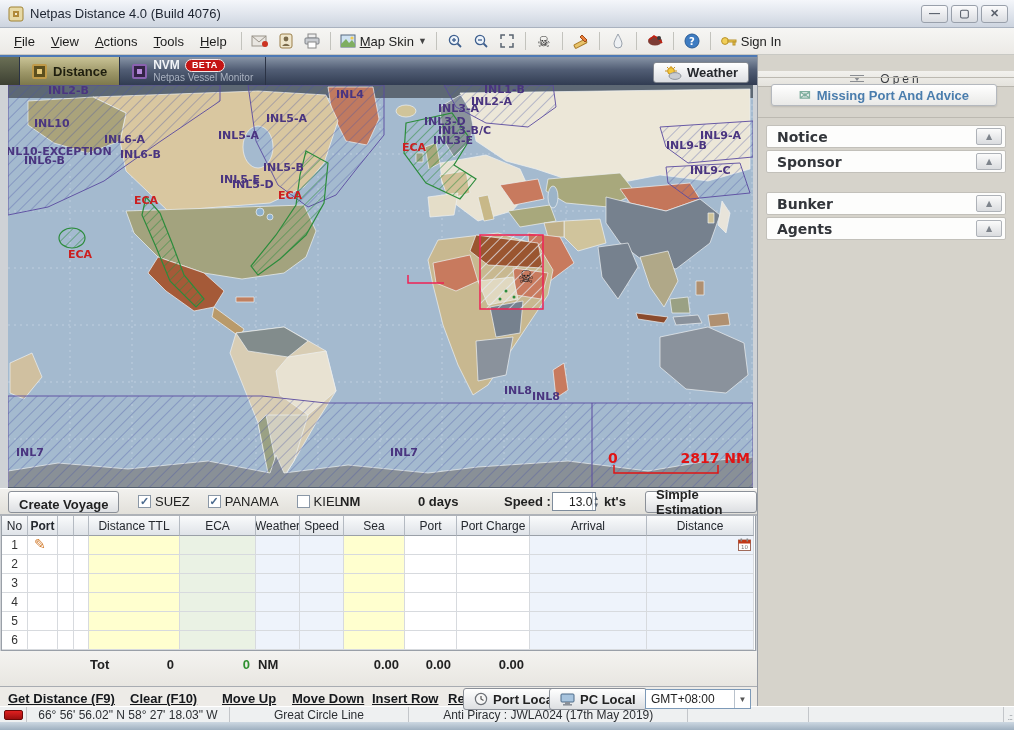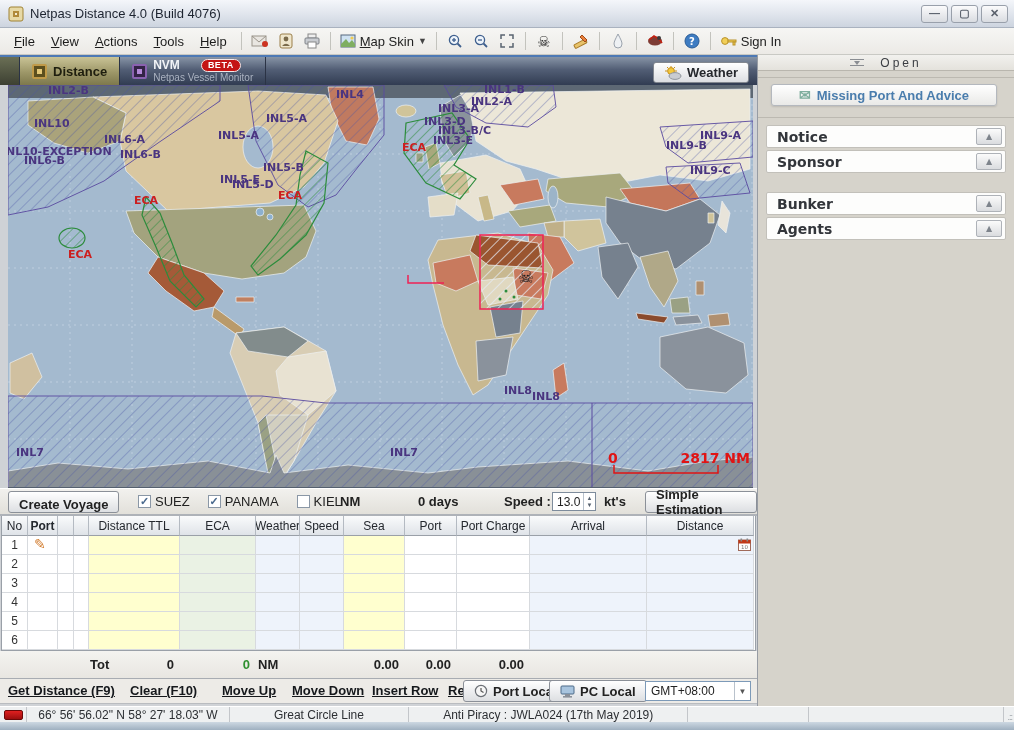--- a/index.html
+++ b/index.html
@@ -43,21 +43,21 @@
   .tab { display:flex; align-items:center; gap:6px; padding:0 12px; color:#d7dce4; }
   .tab.active { background:linear-gradient(#c9c396,#9d9768 55%,#7d784c); color:#1e1e0e;
     font-weight:bold; border-right:1px solid #2b3345; }
   .tab.nvm { border-right:1px solid #2b3345; }
   .tab-ico { width:15px; height:15px; border-radius:2px; position:relative; }
   .tab-ico.gold { border:2px solid #c09a48; background:#5c4f1e; }
   .tab-ico.purple { border:2px solid #8a62b0; background:#332346; }
   .tab-ico::after { content:""; position:absolute; left:3px; top:3px; width:5px; height:5px; background:#e3c878; }
   .tab-ico.purple::after { background:#b48ad8; }
   .nvm-lines { display:flex; flex-direction:column; line-height:1.1; }
-  .nvm-top { display:flex; align-items:center; gap:21px; font-weight:bold; color:#f2f4f8; font-size:12px; }
+  .nvm-top { display:flex; align-items:center; gap:5px; font-weight:bold; color:#f2f4f8; font-size:12px; }
   .beta-badge { background:#c41414; color:#fff; font-size:9px; font-weight:bold;
     padding:1px 6px; border-radius:8px; border:1px solid #f4e8e8; letter-spacing:.5px; }
   .nvm-sub { font-size:10px; color:#aab2c0; }
   .weather-btn { position:absolute; right:8px; top:5px; height:21px;
     background:linear-gradient(#ffffff,#dcdee2); border:1px solid #82878f; border-radius:3px;
     display:flex; align-items:center; gap:5px; padding:0 10px; font-weight:bold; font-size:13px; color:#24272c; }
   
   .map-wrap { position:relative; margin-left:8px; width:745px; height:403px;
     border-bottom:1px solid #55606e; background:#a4bacf; overflow:hidden; }
   .map-wrap svg { display:block; }
@@ -74,39 +74,39 @@
   .create-btn { position:absolute; left:8px;flex-direction:column; }
   .chk-group { position:absolute; left:138px; display:flex; gap:18px; align-items:center; }
   .chk { display:flex; align-items:center; gap:4px; font-size:13px; }
   .chk-box { width:13px; height:13px; background:#fff; border:1px solid #8a97a6; display:flex;
     align-items:center; justify-content:center; font-size:11px; font-weight:bold; color:#4a6a8e; line-height:1; }
   .vb-nm { position:absolute; left:340px; font-weight:bold; }
   .vb-days { position:absolute; left:418px; font-weight:bold; }
   .vb-speedlab { position:absolute; left:504px; font-weight:bold; }
   .spinner { position:absolute; left:552px; width:44px; height:19px; background:#fff;
     border:1px solid #7e8c9c; display:flex; align-items:center; }
-  .spinner .val { flex:1; font-size:12px; padding-left:4px; }
+  .spinner .val { flex:1; font-size:12px; padding-left:4px;margin-left:12px; }
   .spin-arrows { width:12px; height:100%; border-left:1px solid #b9c2cc; display:flex;
     flex-direction:column; align-items:center; justify-content:center; font-size:6px; color:#55606e; line-height:1.1; }
   .vb-unit { position:absolute; left:604px; font-weight:bold; }
   .simple-btn { position:absolute; left:645px; }
   
   .grid-area { width:755px; margin-left:1px; border:1px solid #9aa0a8; border-top:none; background:#fff; }
   .thead { display:flex; height:20px; }
   .th { background:linear-gradient(#fafbfc,#dfe3e8); border-right:1px solid #b4bac2;
     border-bottom:1px solid #9aa0a8; font-size:12px; color:#24282e; display:flex;
     align-items:center; justify-content:center; overflow:hidden; white-space:nowrap; }
   .tr { display:flex; height:19px; }
   .td { border-right:1px solid #d7dade; border-bottom:1px solid #d7dade; font-size:12px;
     display:flex; align-items:center; position:relative; }
   .td.num { justify-content:center; color:#333; }
   .pencil { font-size:14px; color:#d07828; transform:translateY(-1px); }
   .cal-ico { position:absolute; right:2px; top:2px; }
   
-  .totrow { position:relative; width:757px; height:28px; background:linear-gradient(#f4f3f0,#e8e6e1);
+  .totrow { position:relative; width:757px; height:36px; background:linear-gradient(#f4f3f0,#e8e6e1);
     border-bottom:1px solid #a8acb2; font-weight:bold; font-size:13px; }
   .totrow span { position:absolute; top:6px; }
   .tot-label { left:90px; }
   .tot-dist { left:93px; width:81px; text-align:right; }
   .tot-eca { left:180px; width:70px; text-align:right; color:#2f9030; }
   .tot-nm { left:258px; }
   .tot-sea { left:300px; width:99px; text-align:right; }
   .tot-port { left:405px; width:46px; text-align:right; }
   .tot-charge { left:457px; width:67px; text-align:right; }
   
@@ -122,21 +122,21 @@
   
   .statusbar { position:absolute; left:0; top:706px; width:1014px; height:16px; background:#eef0f1;
     border-top:1px solid #fff; display:flex; align-items:stretch; font-size:12px; color:#2c2f33; }
   .sb-cell { border-right:1px solid #c3c6ca; display:flex; align-items:center; justify-content:center; }
   .flag { width:19px; height:10px; background:linear-gradient(#e02020,#9c0e0e); border:1px solid #6b0808; border-radius:2px; }
   .grip { margin-left:auto; width:10px; display:flex; align-items:flex-end; justify-content:flex-end;
     font-size:9px; color:#9aa0a6; padding:0 2px 0 0; letter-spacing:-1px; }
   .bottom-edge { position:absolute; left:0; top:722px; width:1014px; height:8px;
     background:linear-gradient(#cdd8e2,#9fb0c0); }
   
-  .sb-header { position:absolute; left:0; top:0; width:256px; height:16px;
+  .sb-header { position:absolute; left:0; top:16px; width:256px; height:16px;
     background:linear-gradient(#f2f1ee,#e4e2dc); border-bottom:1px solid #b9b6ae;
     display:flex; align-items:center; justify-content:center; gap:16px; font-size:12px; color:#3a3d42; letter-spacing:3px; }
   .open-handle { width:14px; height:7px; border-top:1px solid #8a8d92; border-bottom:1px solid #8a8d92; position:relative; }
   .open-handle::after { content:""; position:absolute; left:4px; top:1px;
     border-left:3px solid transparent; border-right:3px solid transparent; border-top:4px solid #8a8d92; }
   .missing-btn { position:absolute; left:13px; top:29px; width:226px; height:22px;
     background:linear-gradient(#ffffff,#e9e9e7); border:1px solid #b4b8be; border-radius:3px;
     display:flex; align-items:center; justify-content:center; gap:6px;
     font-weight:bold; font-size:13px; color:#4a7dad; box-shadow:0 1px 2px rgba(0,0,0,.12); }
   .sb-rule { position:absolute; left:0; width:256px; height:1px; background:#bcb9b1; }

